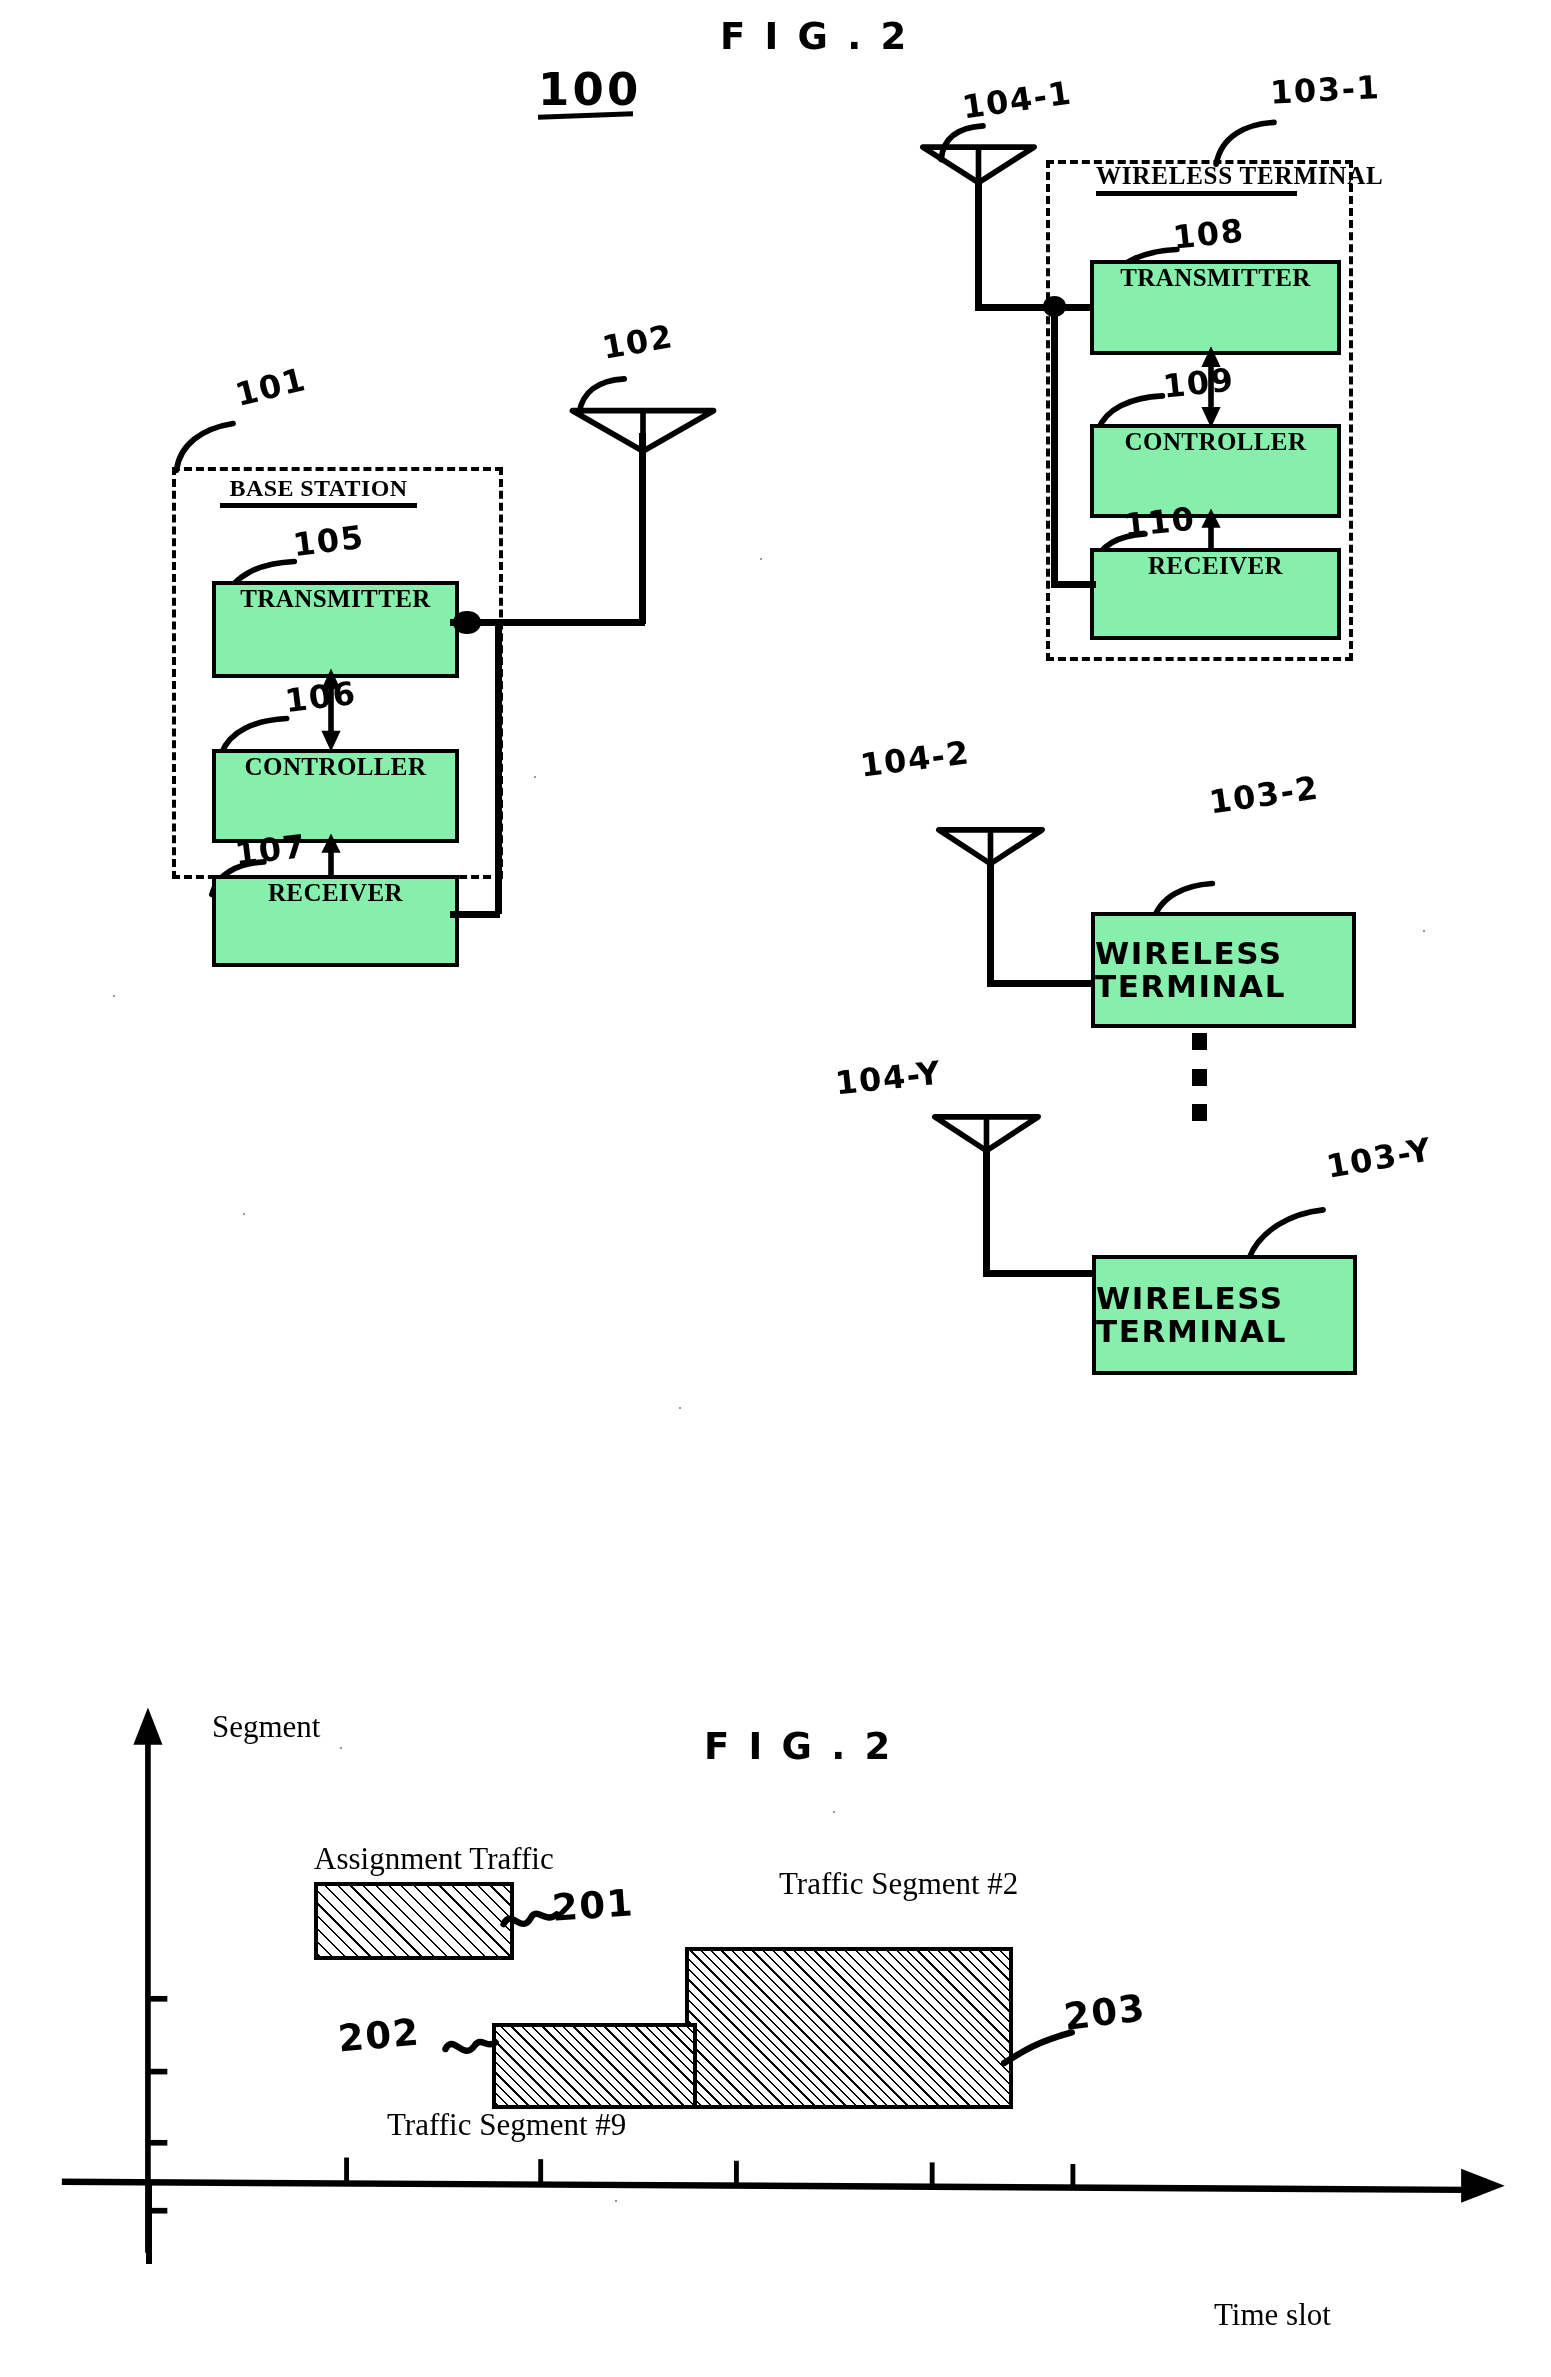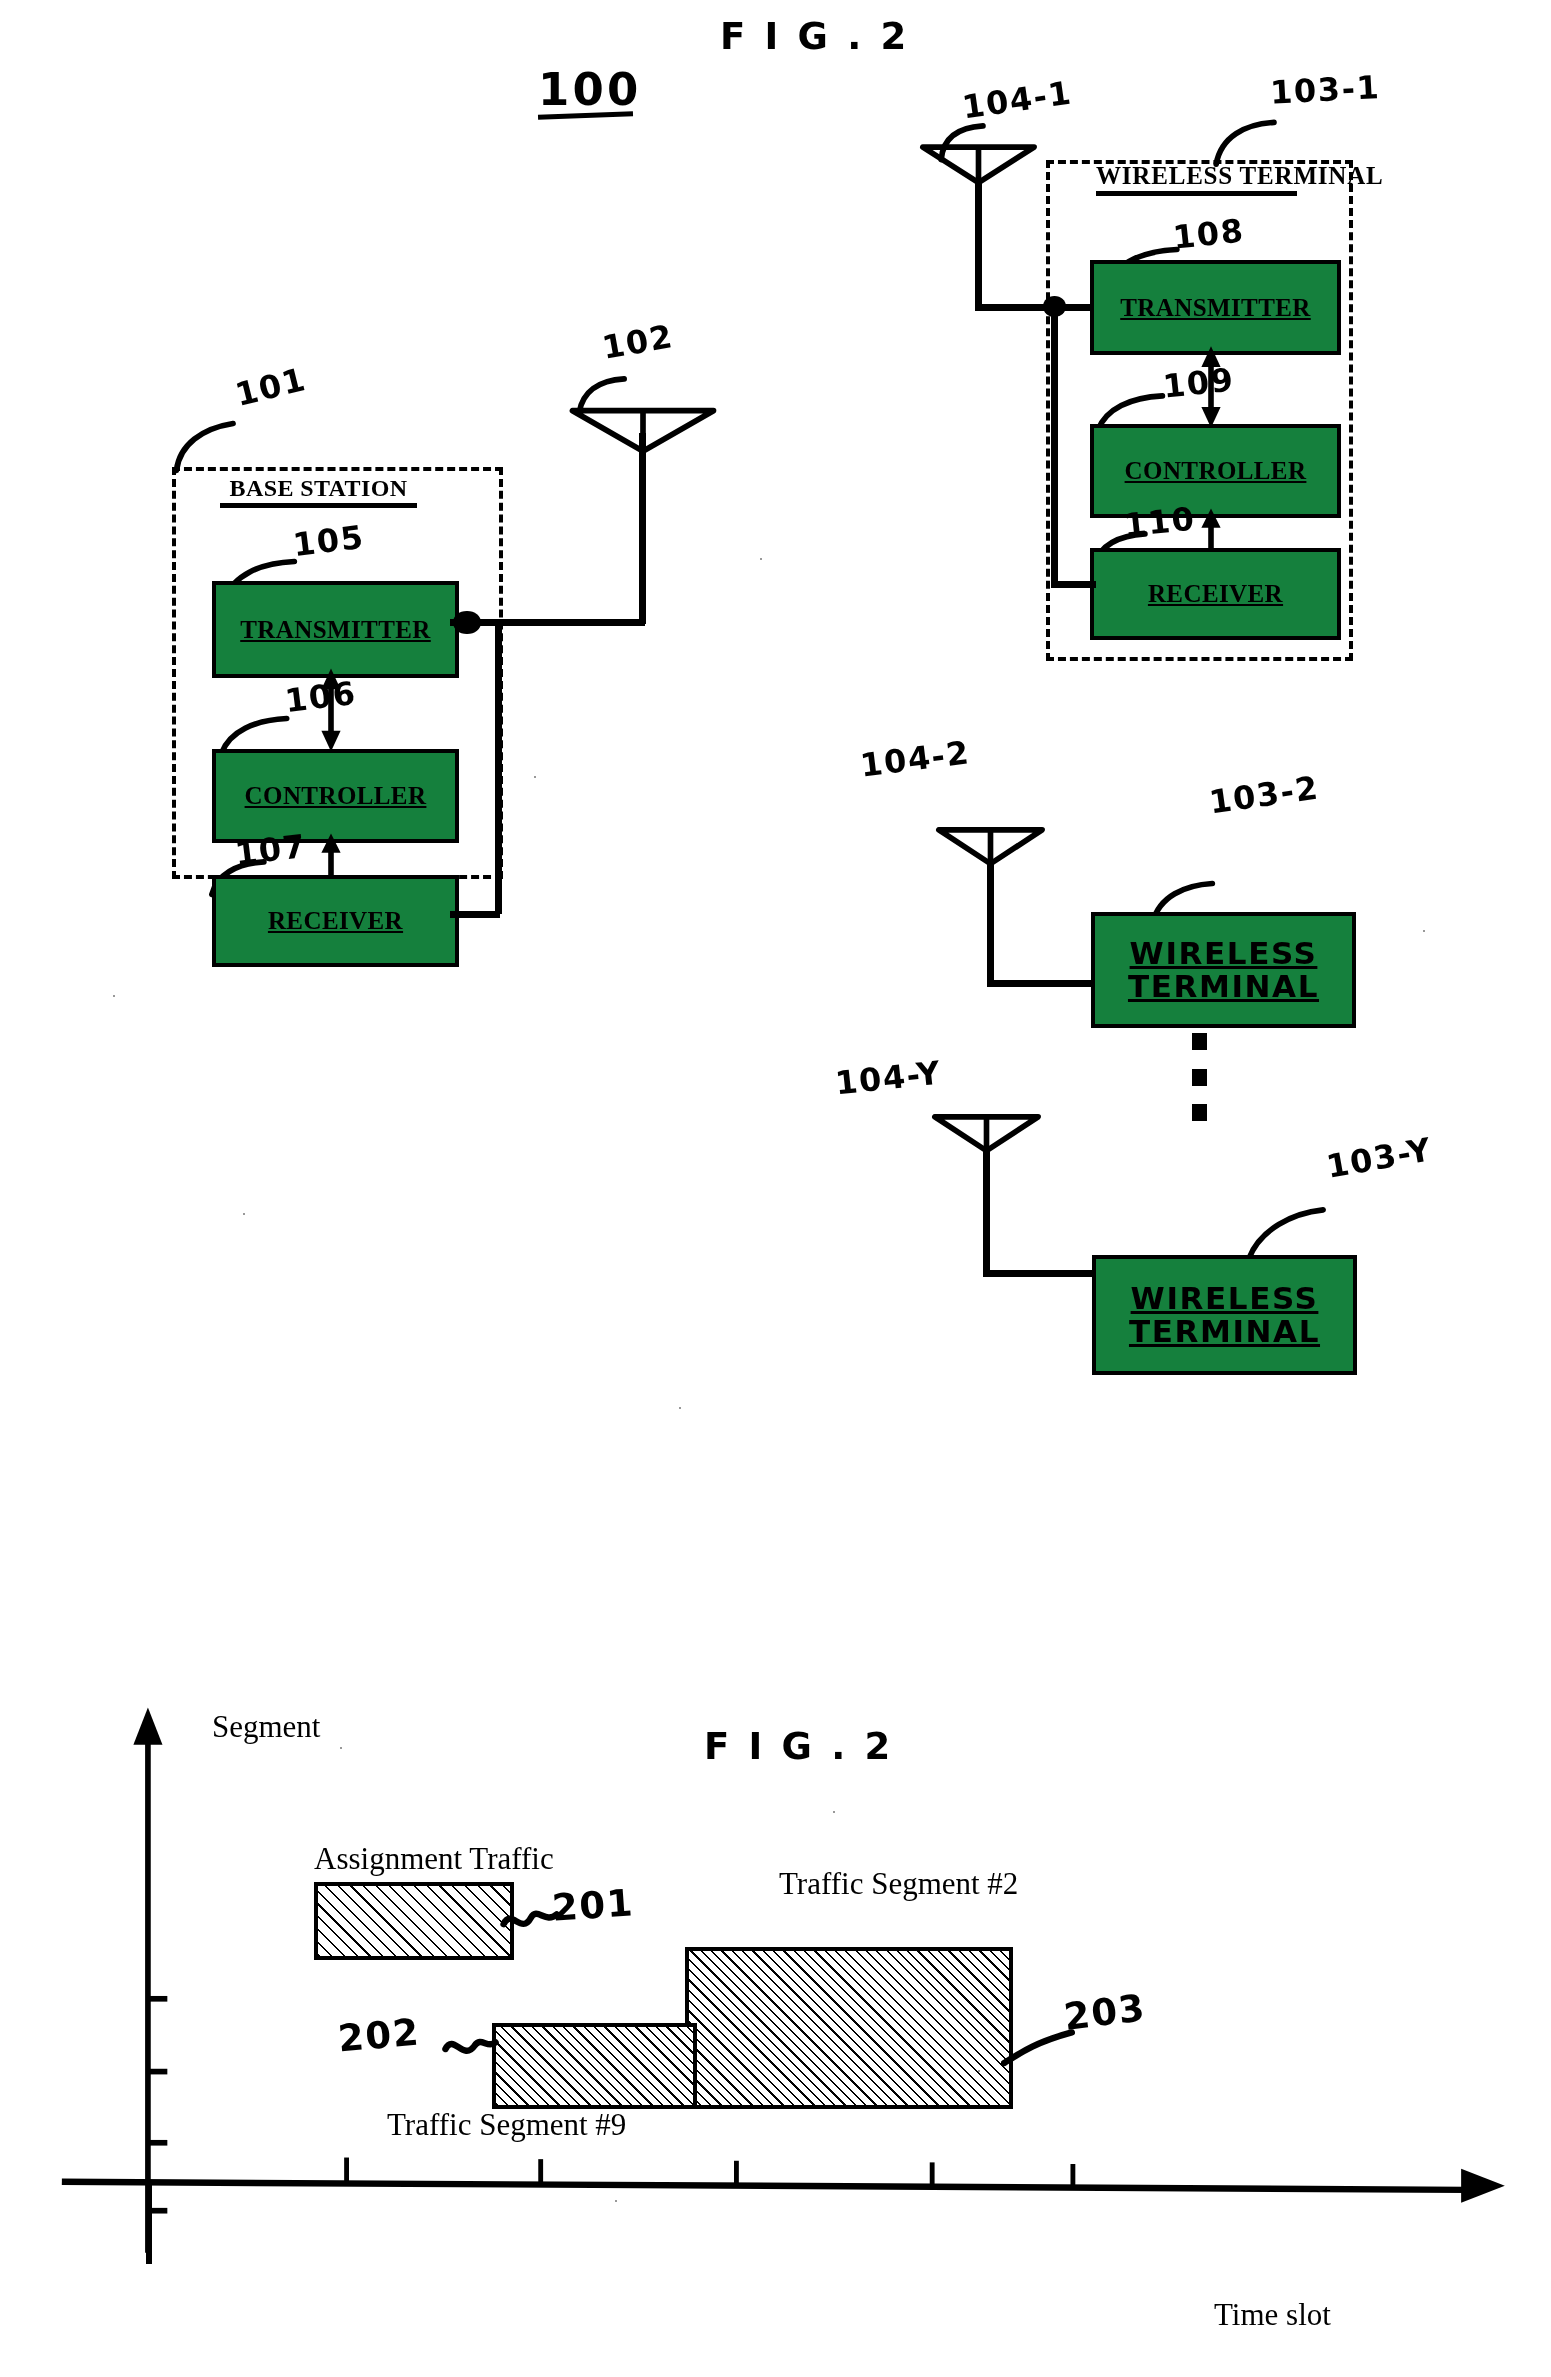--- a/index.html
+++ b/index.html
@@ -8,22 +8,22 @@
     font-family:"Liberation Serif", serif;color:#000;
   }
   
   .abs{position:absolute;}
   .hand{font-family:"DejaVu Sans", sans-serif;font-weight:700;color:#000;}
   .blocklbl{
     font-family:"Liberation Serif", serif;font-weight:700;
     letter-spacing:0.4px;text-align:center;white-space:nowrap;
   }
   .solidbox{
-    position:absolute;border:4.9px solid #000;background:#15803d;
-    display:flex;align-items:center;justify-content:center;text-decoration:underline;
+    position:absolute;border:4.9px solid #000;background:#86efac;
+    display:flex;justify-content:center;
   }
   .dashbox{
     position:absolute;border:4px dashed #000;background:transparent;
   }
   .wline{position:absolute;background:#000;}
   
   .hatchA{
     background-image:repeating-linear-gradient(45deg,#000 0 1.6px,transparent 1.6px 9px);
     background-color:#fff;
   }

